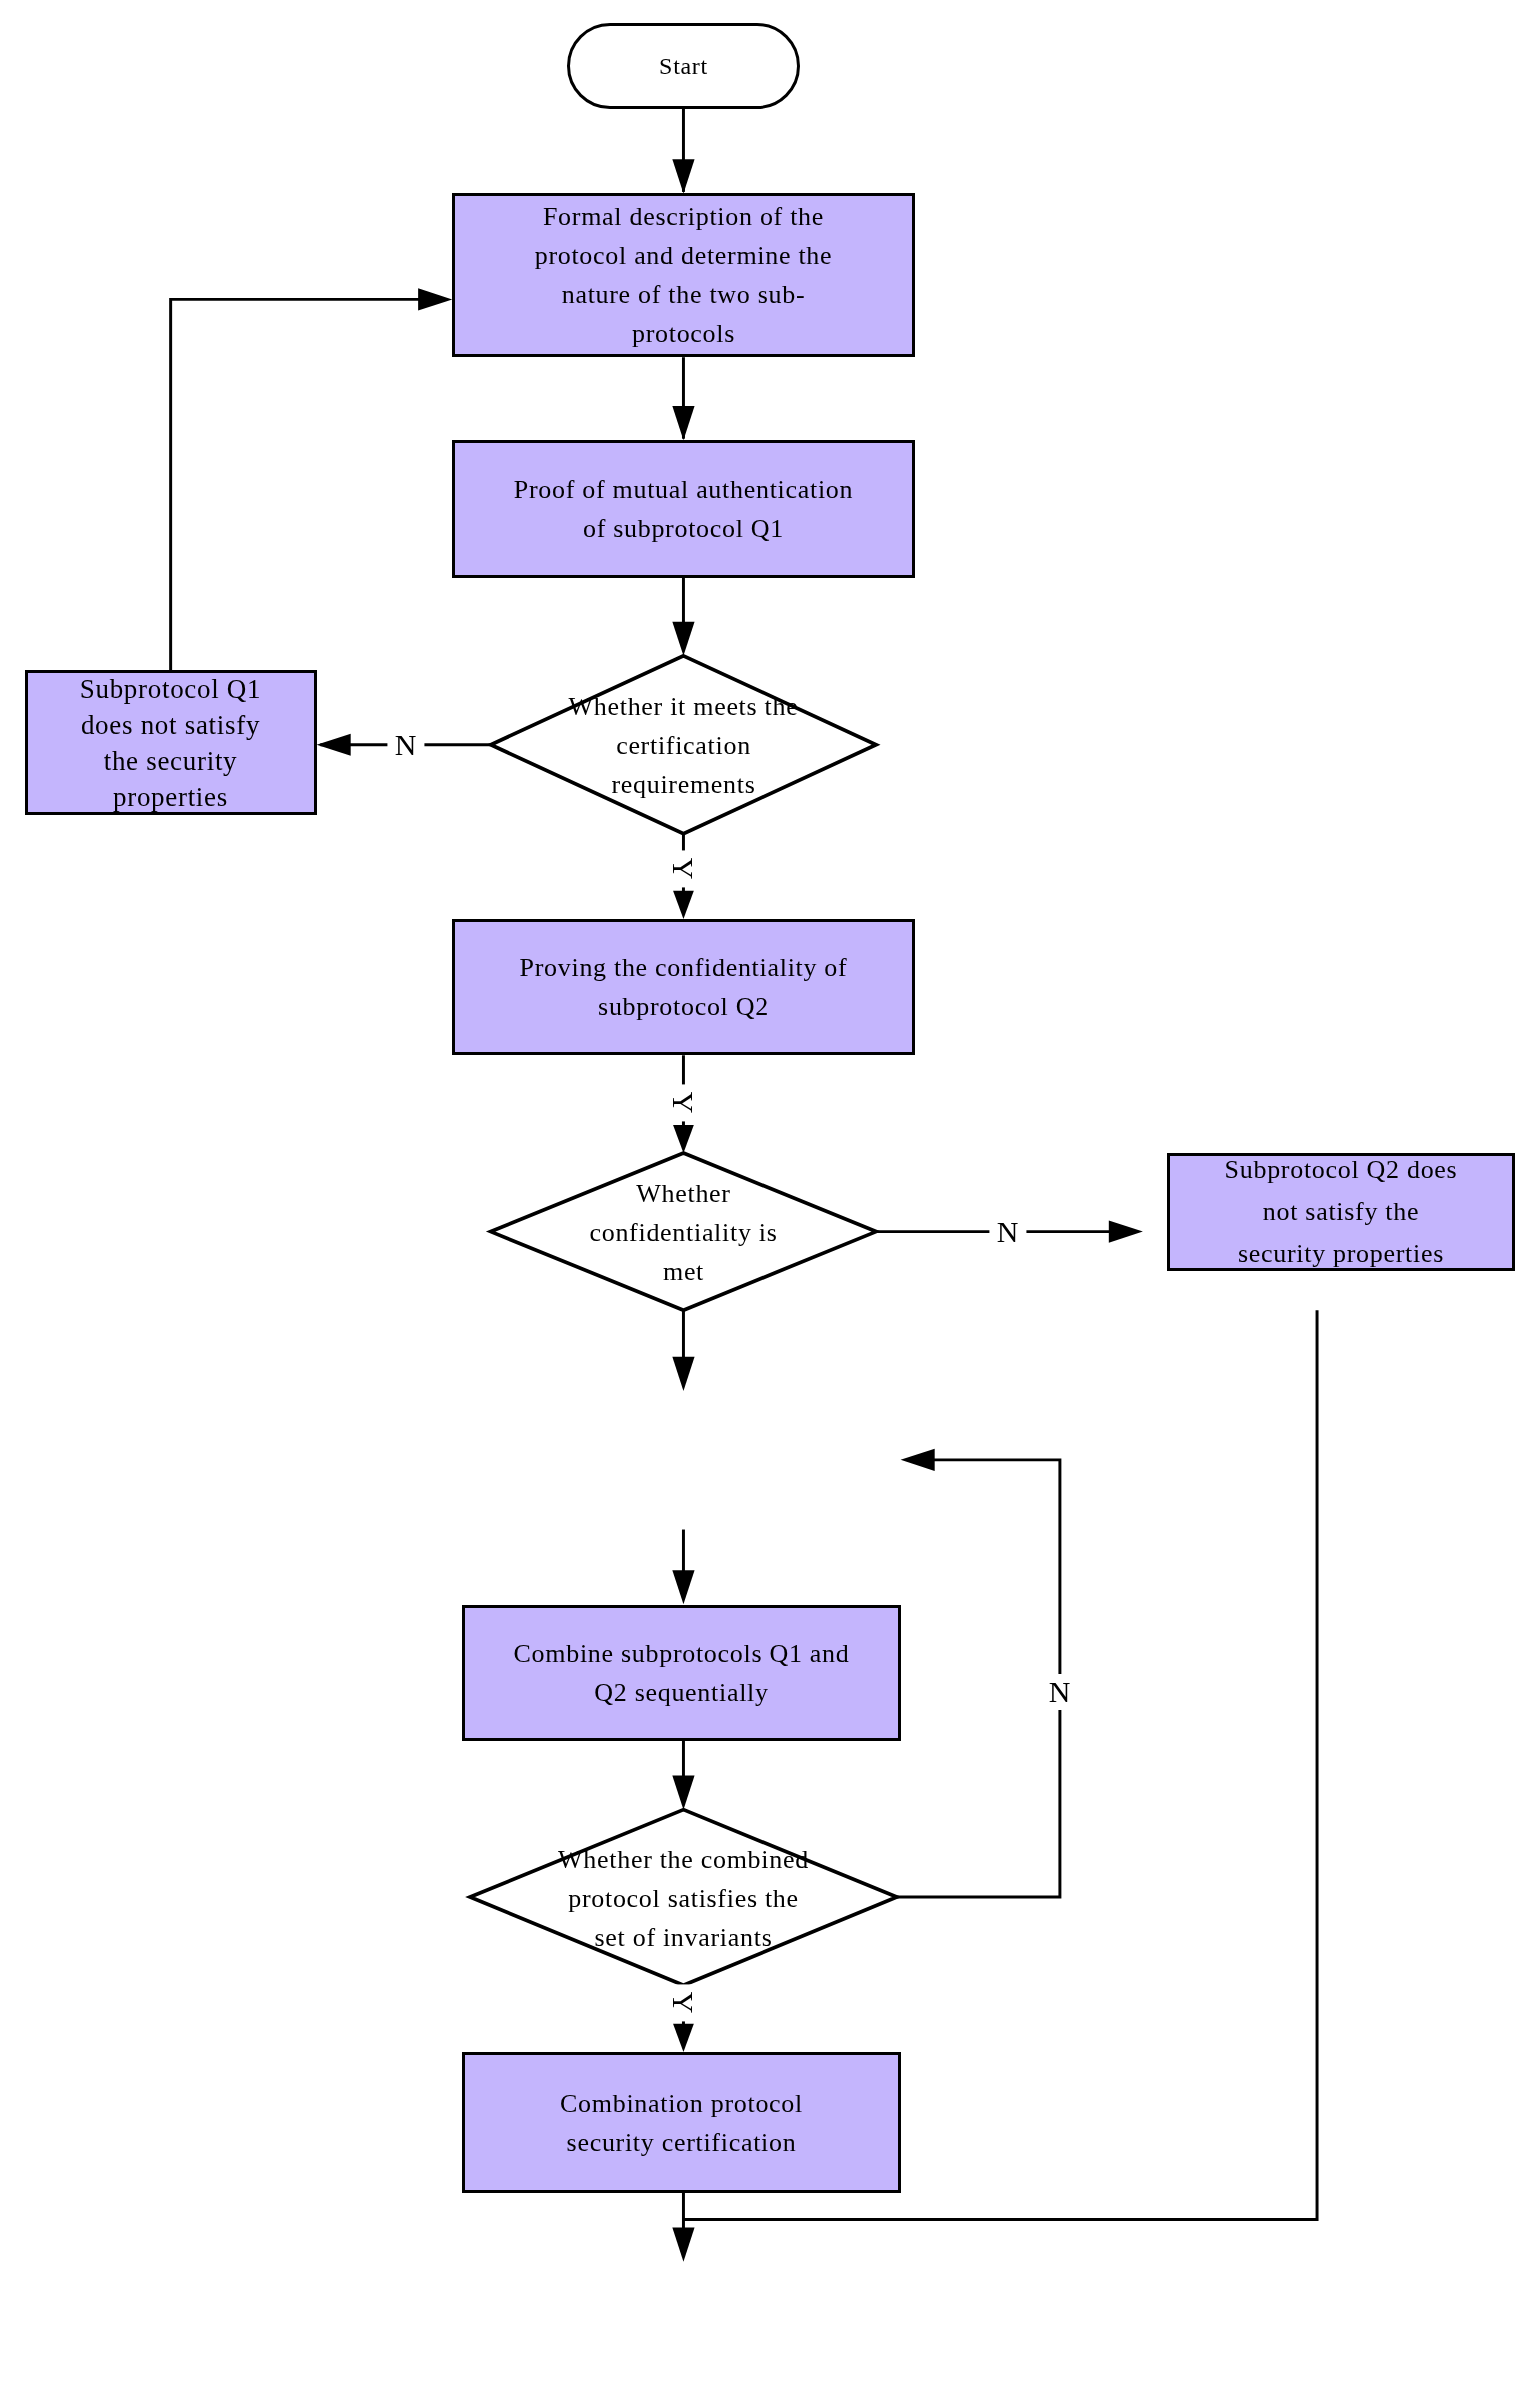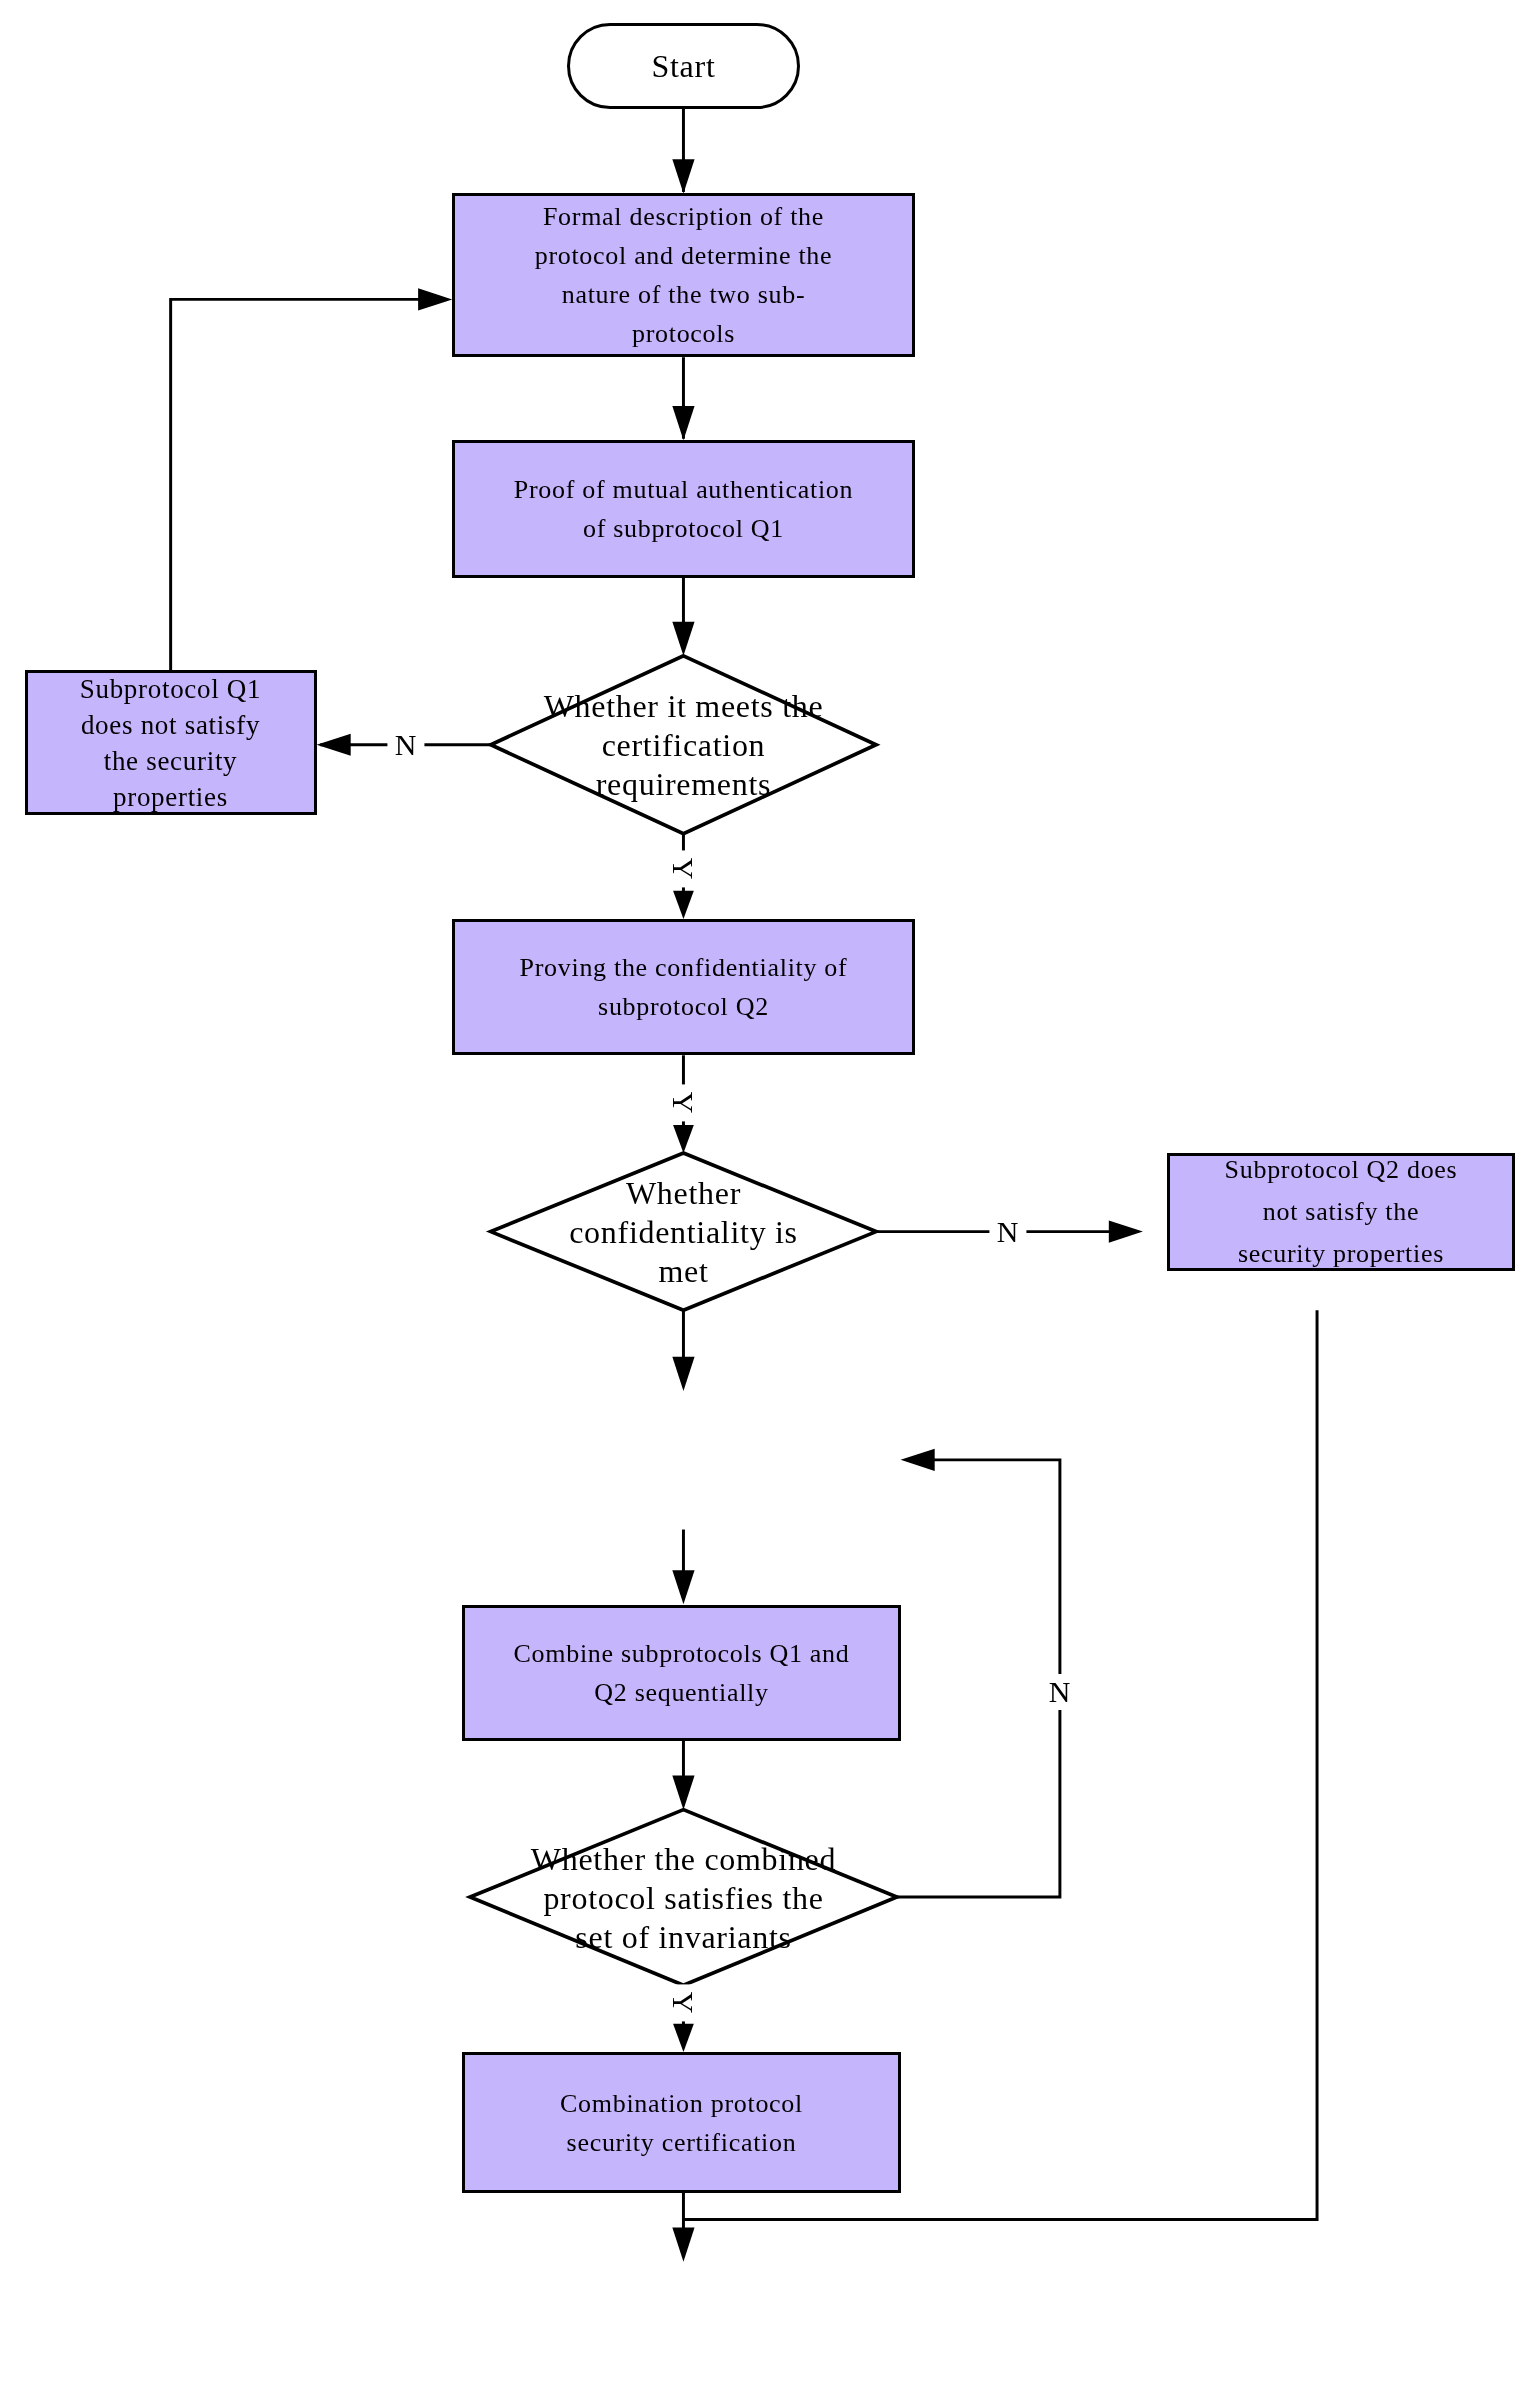--- a/index.html
+++ b/index.html
@@ -25,23 +25,23 @@
     border: 3.7px solid #000000;
     background: #c4b5fd;
     font-size: 26px;
     line-height: 39px;
   }
   .small { font-size: 27px; line-height: 36px; }
   .terminator {
     border: 3.7px solid #000000;
     background: #ffffff;
     border-radius: 52px;
-    font-size: 32px;
+    font-size: 24px;
   }
-  .dtext { font-size: 32px; line-height: 39px; }
+  .dtext { font-size: 26px; line-height: 39px; }
   .edge-label {
     position: absolute;
     background: #ffffff;
     font-size: 30px;
     line-height: 1;
     padding: 3px 7.4px;
     transform: translate(-50%, -50%);
     letter-spacing: 0.7px;
   }
   .edge-label.rot { transform: translate(-50%, -50%) rotate(90deg); }

